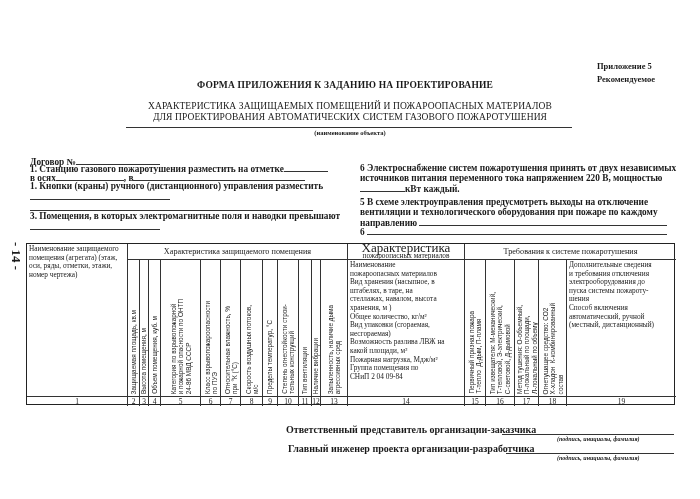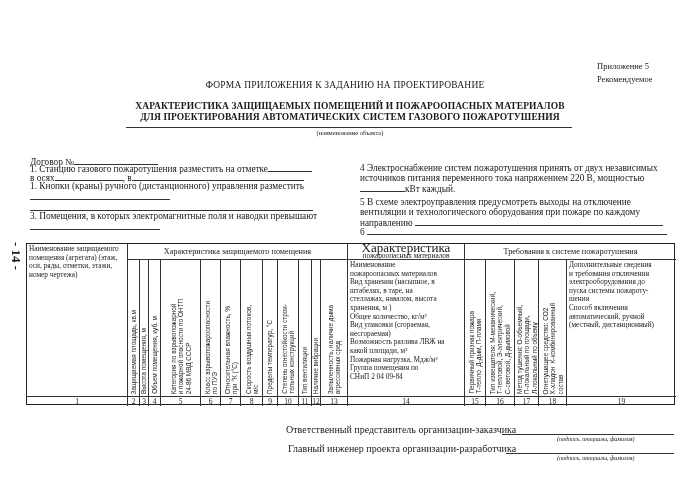--- a/index.html
+++ b/index.html
@@ -1,21 +1,21 @@
 <!DOCTYPE html>
 <html><head>
 <meta charset="utf-8">
 <style>
   * { box-sizing: border-box; margin: 0; padding: 0; }
   html, body { width: 700px; height: 499px; background: #ffffff; overflow: hidden; }
   body { position: relative; font-family: "Liberation Serif", "DejaVu Serif", serif; color: #1a1a1a; }
-  .abs { position: absolute; }
+  .abs { position: absolute; font-weight: bold; }
   .appendix { font-size: 8.5px; line-height: 12px; }
   .form-title { font-size: 9.5px; text-align: center; letter-spacing: 0.2px; }
-  .main-title { font-size: 9.5px; font-weight: bold; text-align: center; line-height: 12px; letter-spacing: 0.1px; }
+  .main-title { font-size: 9.5px; font-weight: normal; text-align: center; line-height: 12px; letter-spacing: 0.1px; }
   .hline { position: absolute; height: 0; border-top: 1px solid #333; }
   .small-caption { font-size: 6.5px; text-align: center; }
   .para { font-size: 9.3px; line-height: 11px; white-space: nowrap; }
   .blank { display: inline-block; border-bottom: 1px solid #333; height: 9px; vertical-align: baseline; }
   .side-mark { font-size: 13px; font-weight: bold; transform: rotate(90deg); transform-origin: center; }
 
   
   .tbl { position: absolute; left: 26px; top: 243px; width: 649px; height: 162px; border: 1px solid #222; }
   .cell { position: absolute; border-right: 1px solid #333; border-bottom: 1px solid #333; overflow: hidden; }
   .htext { font-size: 7.3px; line-height: 8.6px; padding: 1px 2px; }
@@ -58,21 +58,21 @@
 <div class="abs para" style="left:30px; top:181px;">1. Кнопки (краны) ручного (дистанционного) управления разместить</div>
 <div class="abs para" style="left:30px; top:191px;">
   <span class="blank" style="width:140px;"></span>
 </div>
 <div class="hline" style="left:30px; top:210px; width:283px;"></div>
 <div class="abs para" style="left:30px; top:211px;">3. Помещения, в которых электромагнитные поля и наводки превышают</div>
 <div class="abs para" style="left:30px; top:221px;">
   <span class="blank" style="width:130px;"></span>
 </div>
 
-<div class="abs para" style="left:360px; top:163px;">4 Электроснабжение систем пожаротушения принять от двух независимых</div>
+<div class="abs para" style="left:360px; top:163px;">6 Электроснабжение систем пожаротушения принять от двух независимых</div>
 <div class="abs para" style="left:360px; top:173px;">источников питания переменного тока напряжением 220 В,    мощностью</div>
 <div class="abs para" style="left:360px; top:183px;">
   <span class="blank" style="width:45px;"></span><span>кВт каждый.</span>
 </div>
 <div class="abs para" style="left:360px; top:197px;">5 В схеме электроуправления предусмотреть выходы на отключение</div>
 <div class="abs para" style="left:360px; top:207px;">вентиляции и технологического оборудования при пожаре по каждому</div>
 <div class="abs para" style="left:360px; top:217px;">
   <span>направлению</span> <span class="blank" style="width:248px;"></span>
 </div>
 <div class="abs para" style="left:360px; top:226px;">

